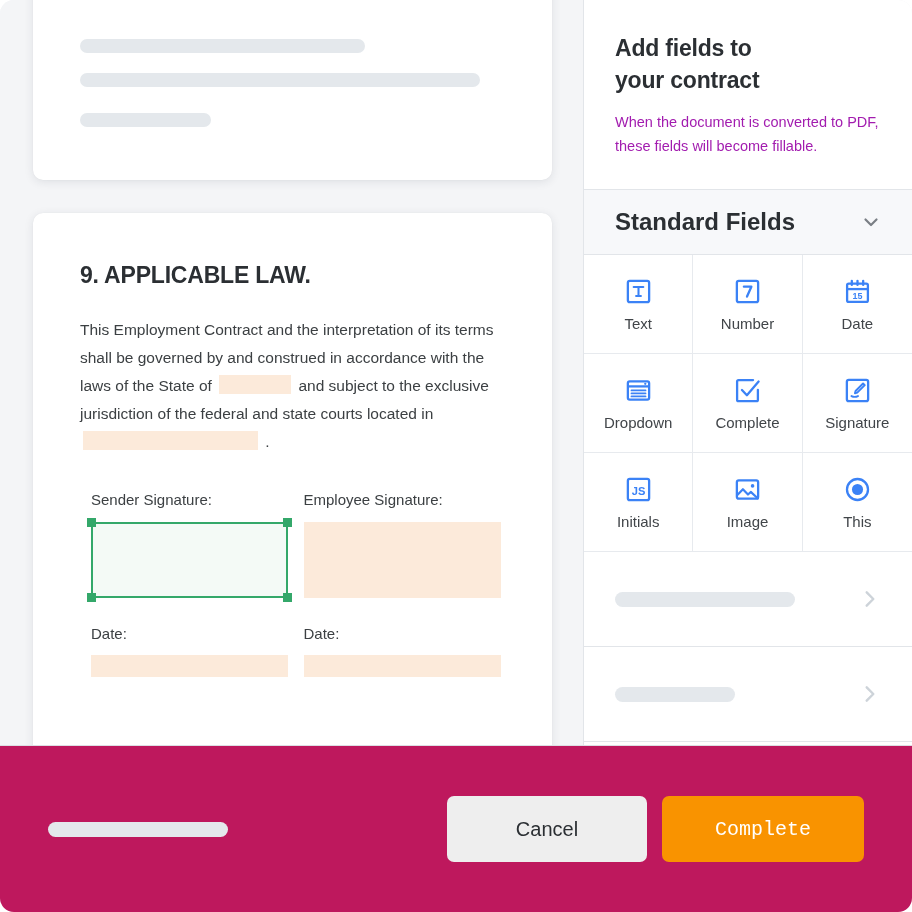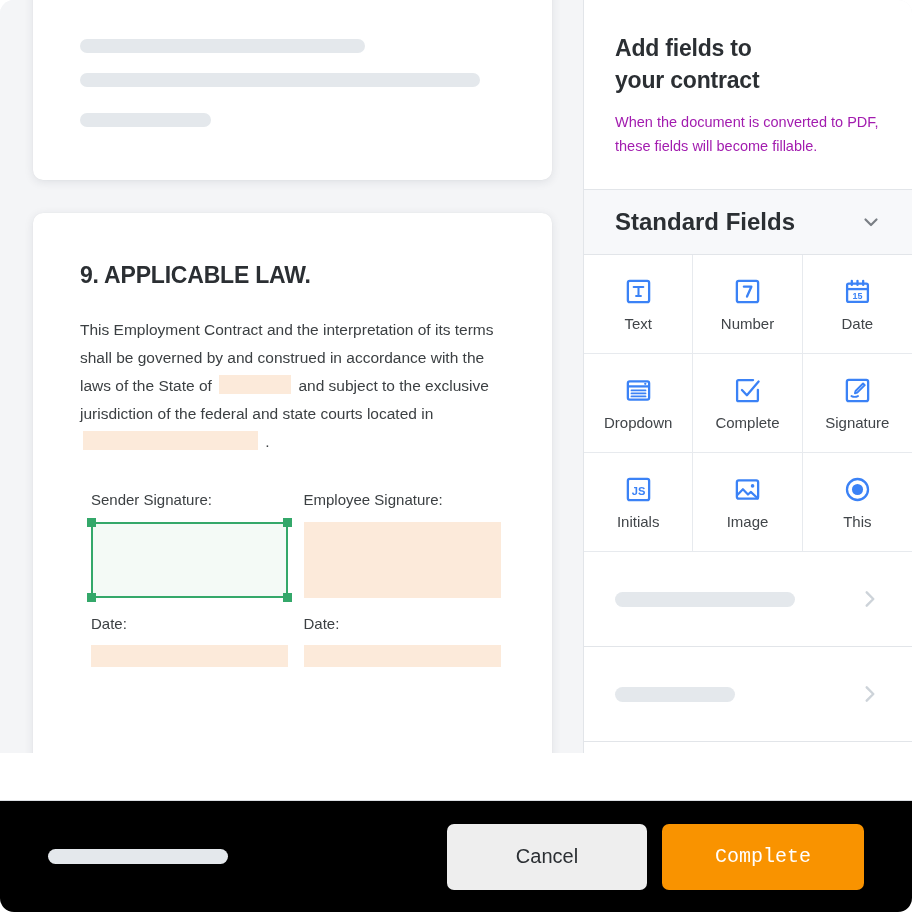--- a/index.html
+++ b/index.html
@@ -97,21 +97,21 @@
     color: #3c4043;
     line-height: 20px;
     margin-bottom: 12px;
   }
   .fill-box {
     background: #fceada;
     width: 197px;
     height: 76px;
   }
   .fill-box.date-box { height: 22px; }
-  .sig-label.date-label { margin-top: 16px; margin-bottom: 11px; }
+  .sig-label.date-label { margin-top: 26px; margin-bottom: 11px; }
 
   
   .field-selected {
     position: relative;
     width: 197px; height: 76px;
     background: #f4faf6;
     border: 2px solid #34a86a;
   }
   .handle {
     position: absolute;
@@ -193,22 +193,22 @@
     padding: 0 31px;
     cursor: pointer;
   }
   .collapsed-row .skel { height: 15px; border-radius: 8px; }
   .chev-right { color: #cdd3d9; display: flex; }
 
   
   .footer {
     position: absolute;
     left: 0; bottom: 0;
-    width: 912px; height: 112px;
-    background: #000000;
+    width: 912px; height: 167px;
+    background: #be185d;
     border-top: 1px solid #dcdfe3;
     display: flex;
     align-items: center;
     padding: 0 48px;
   }
   .footer .skel { height: 15px; border-radius: 8px; width: 180px; }
   .footer-actions {
     margin-left: auto;
     display: flex;
     align-items: center;

